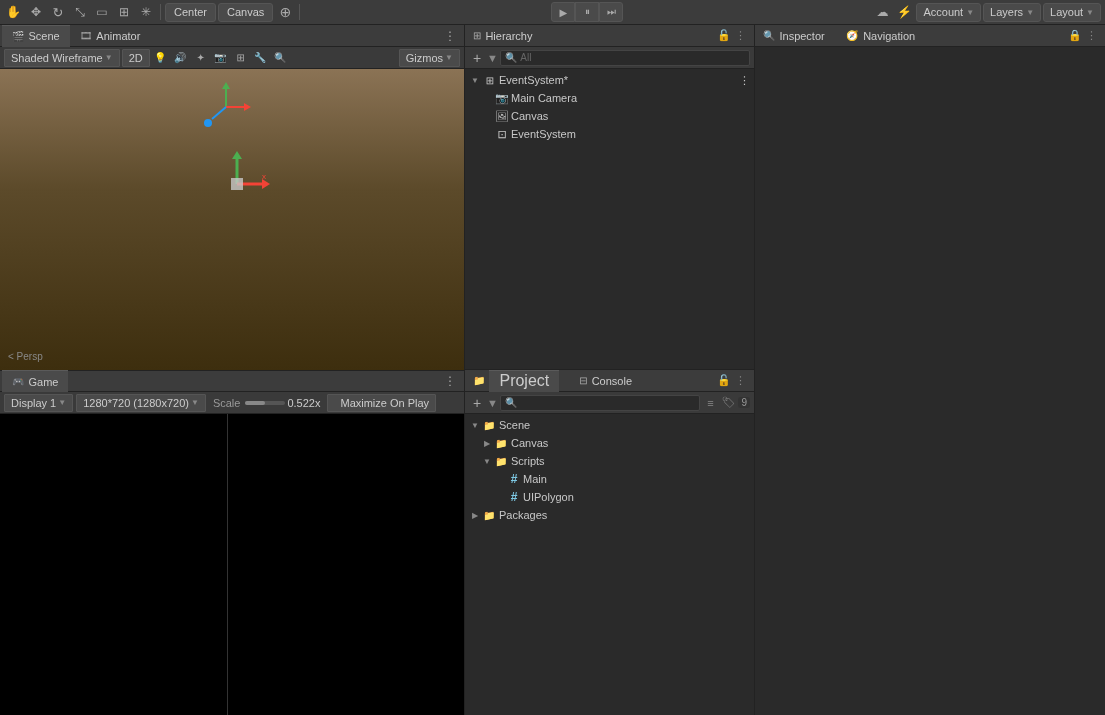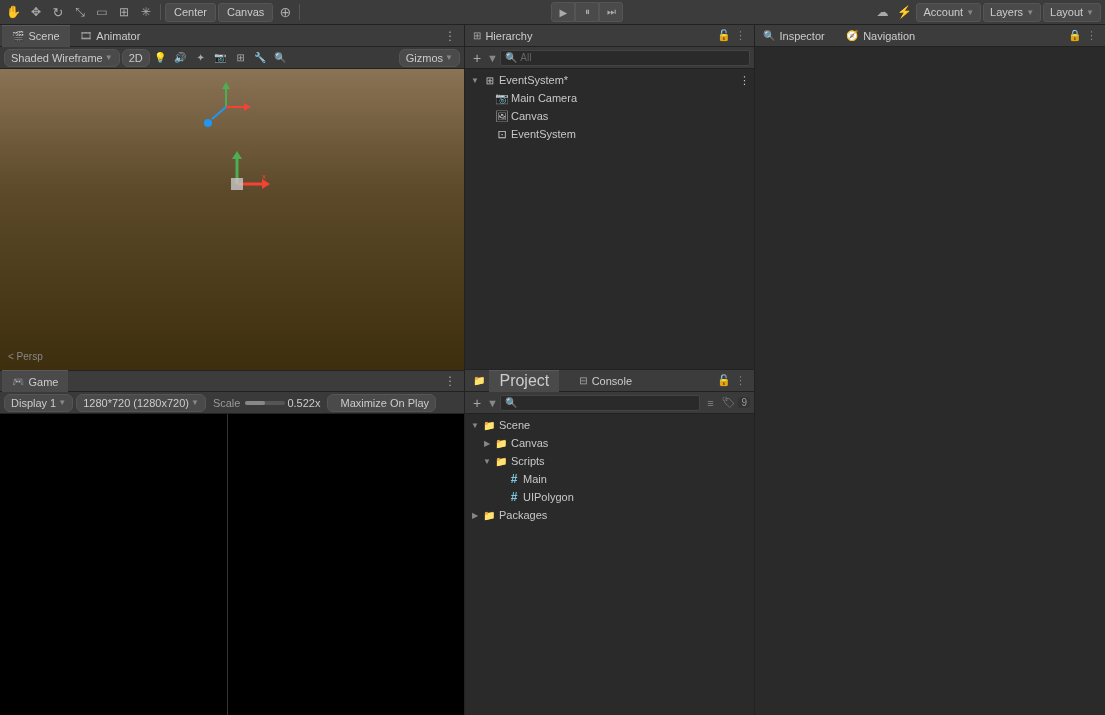--- a/index.html
+++ b/index.html
@@ -134,21 +134,21 @@
       align-items: center;
       border-bottom: 1px solid #222;
       padding: 0 4px;
       gap: 2px;
     }
     .scene-toolbar-item {
       padding: 1px 6px;
       font-size: 11px;
       color: #ccc;
       cursor: pointer;
-      border-radius: 6px;
+      border-radius: 1px;
       height: 18px;
       display: flex;
       align-items: center;
       gap: 2px;
       background: #4a4a4a;
       border: 1px solid #555;
     }
     .scene-toolbar-icon {
       width: 18px;
       height: 18px;

